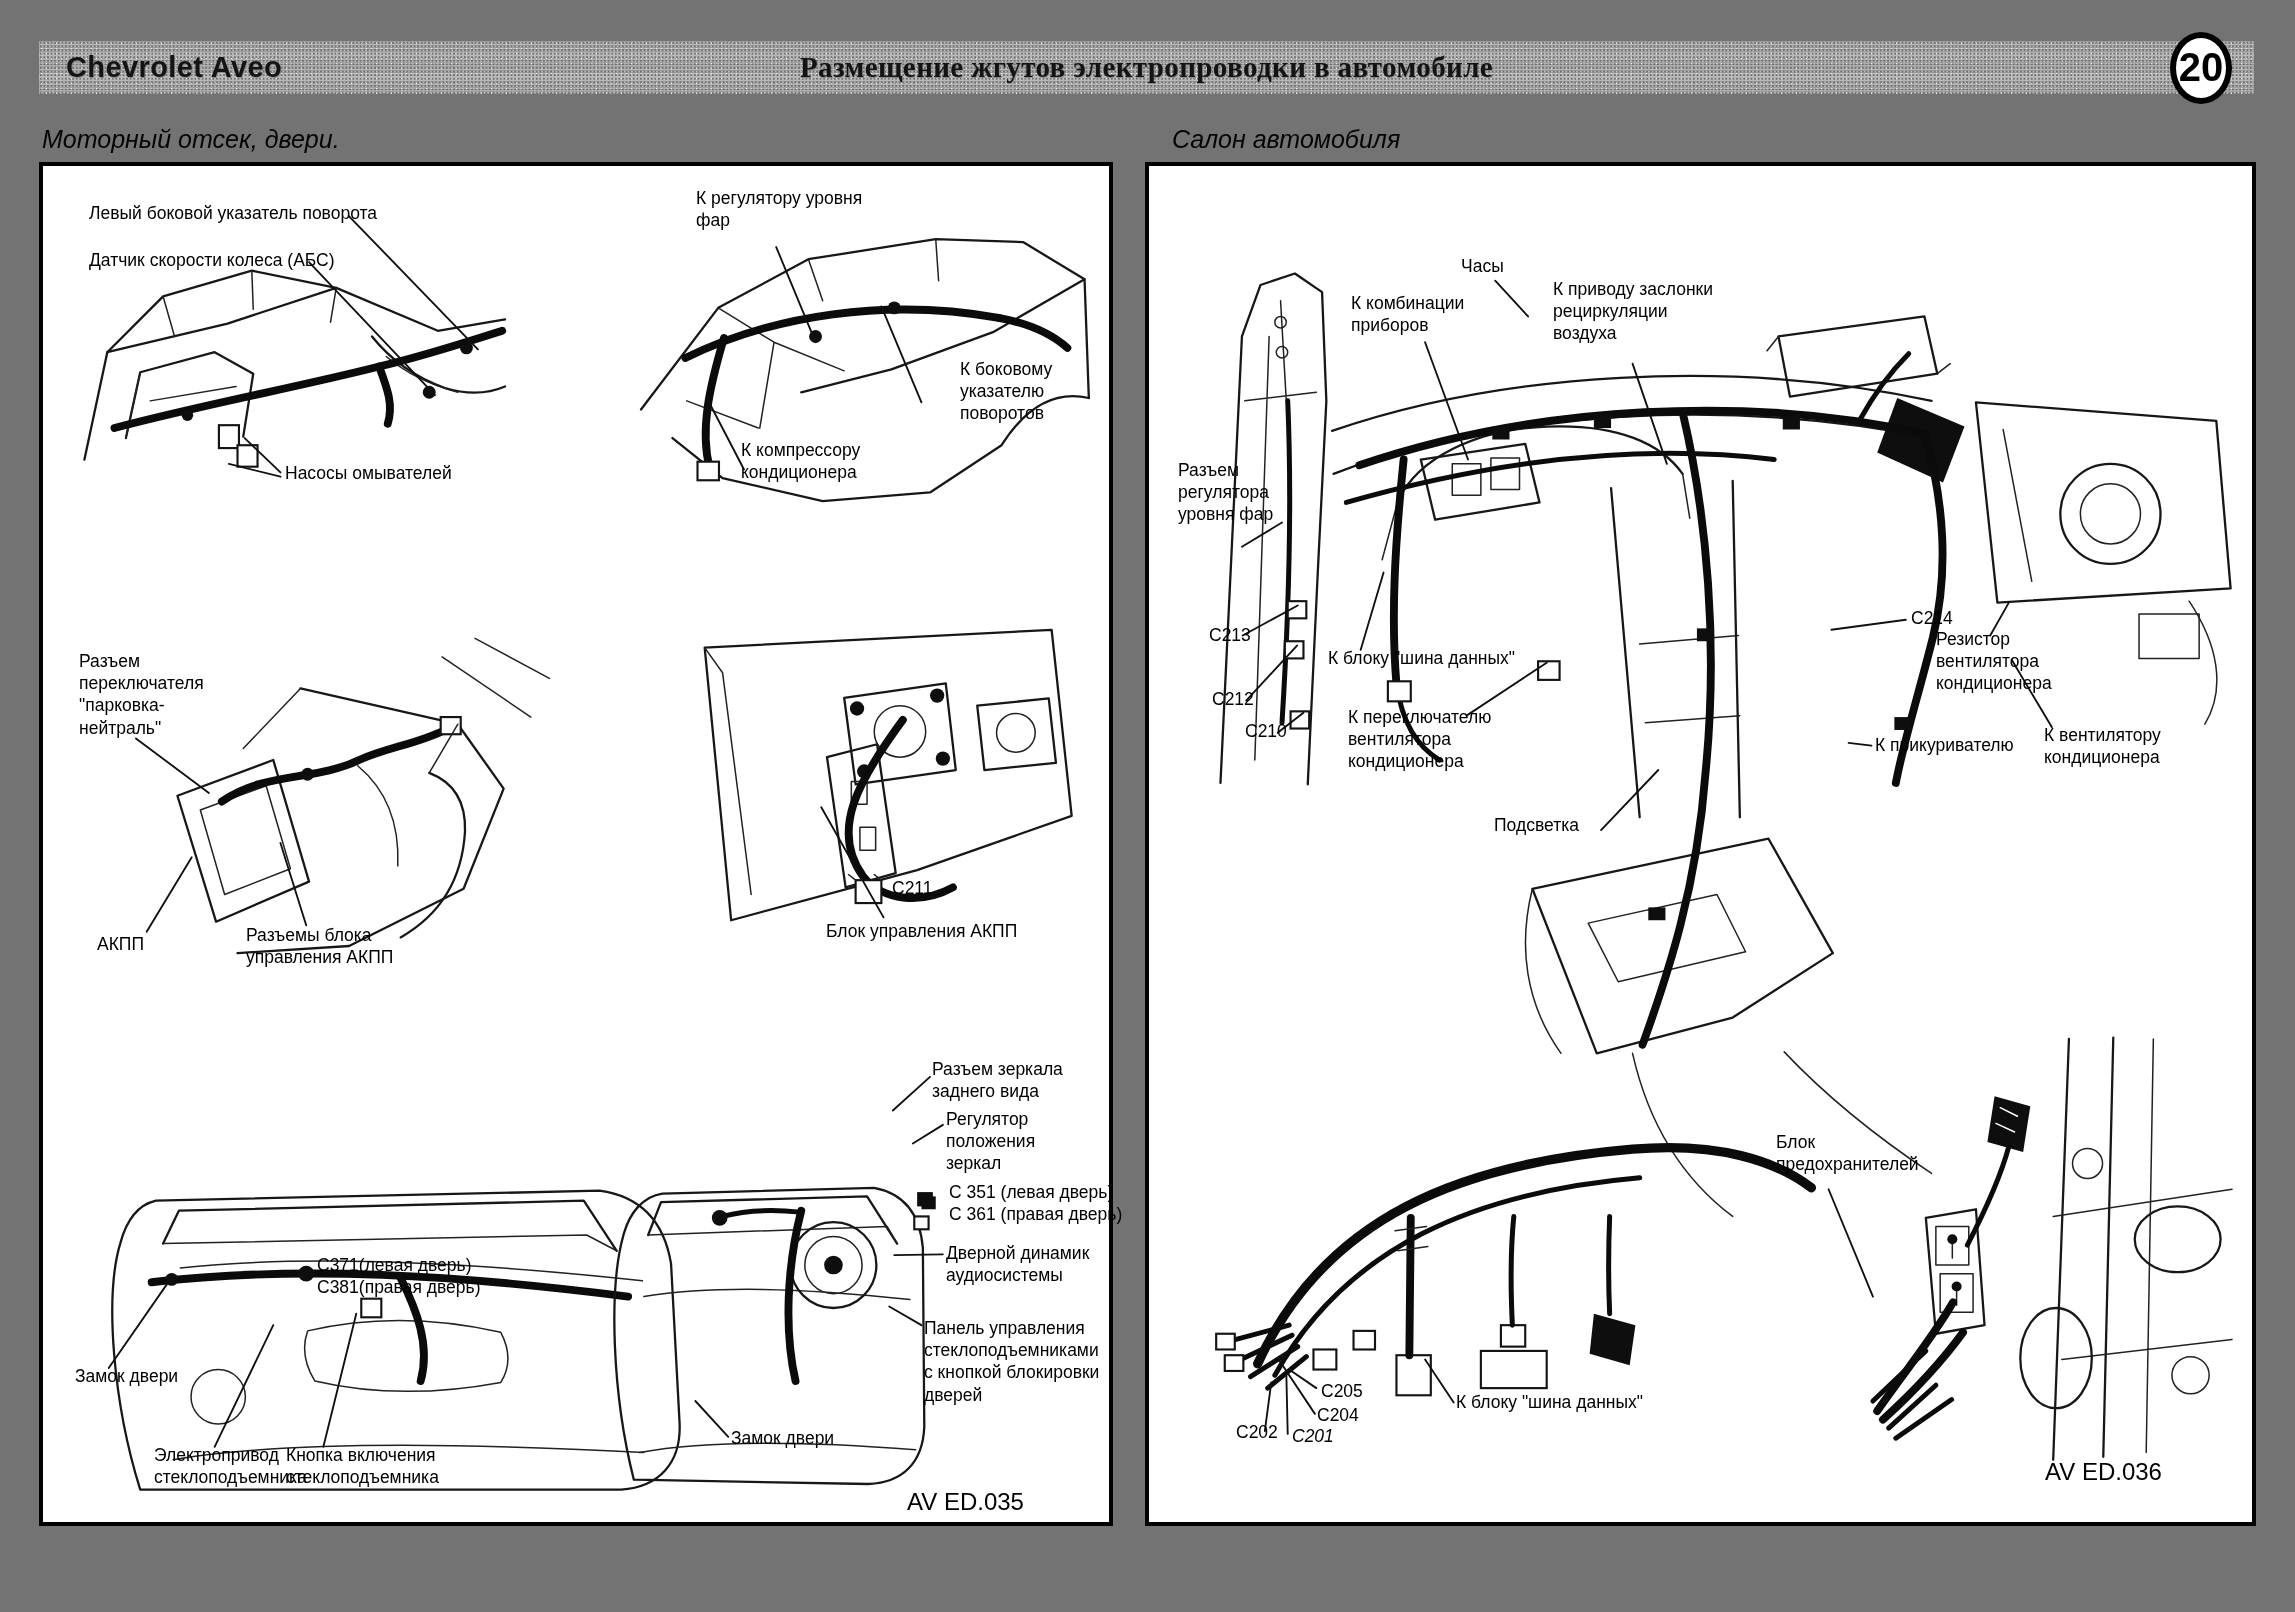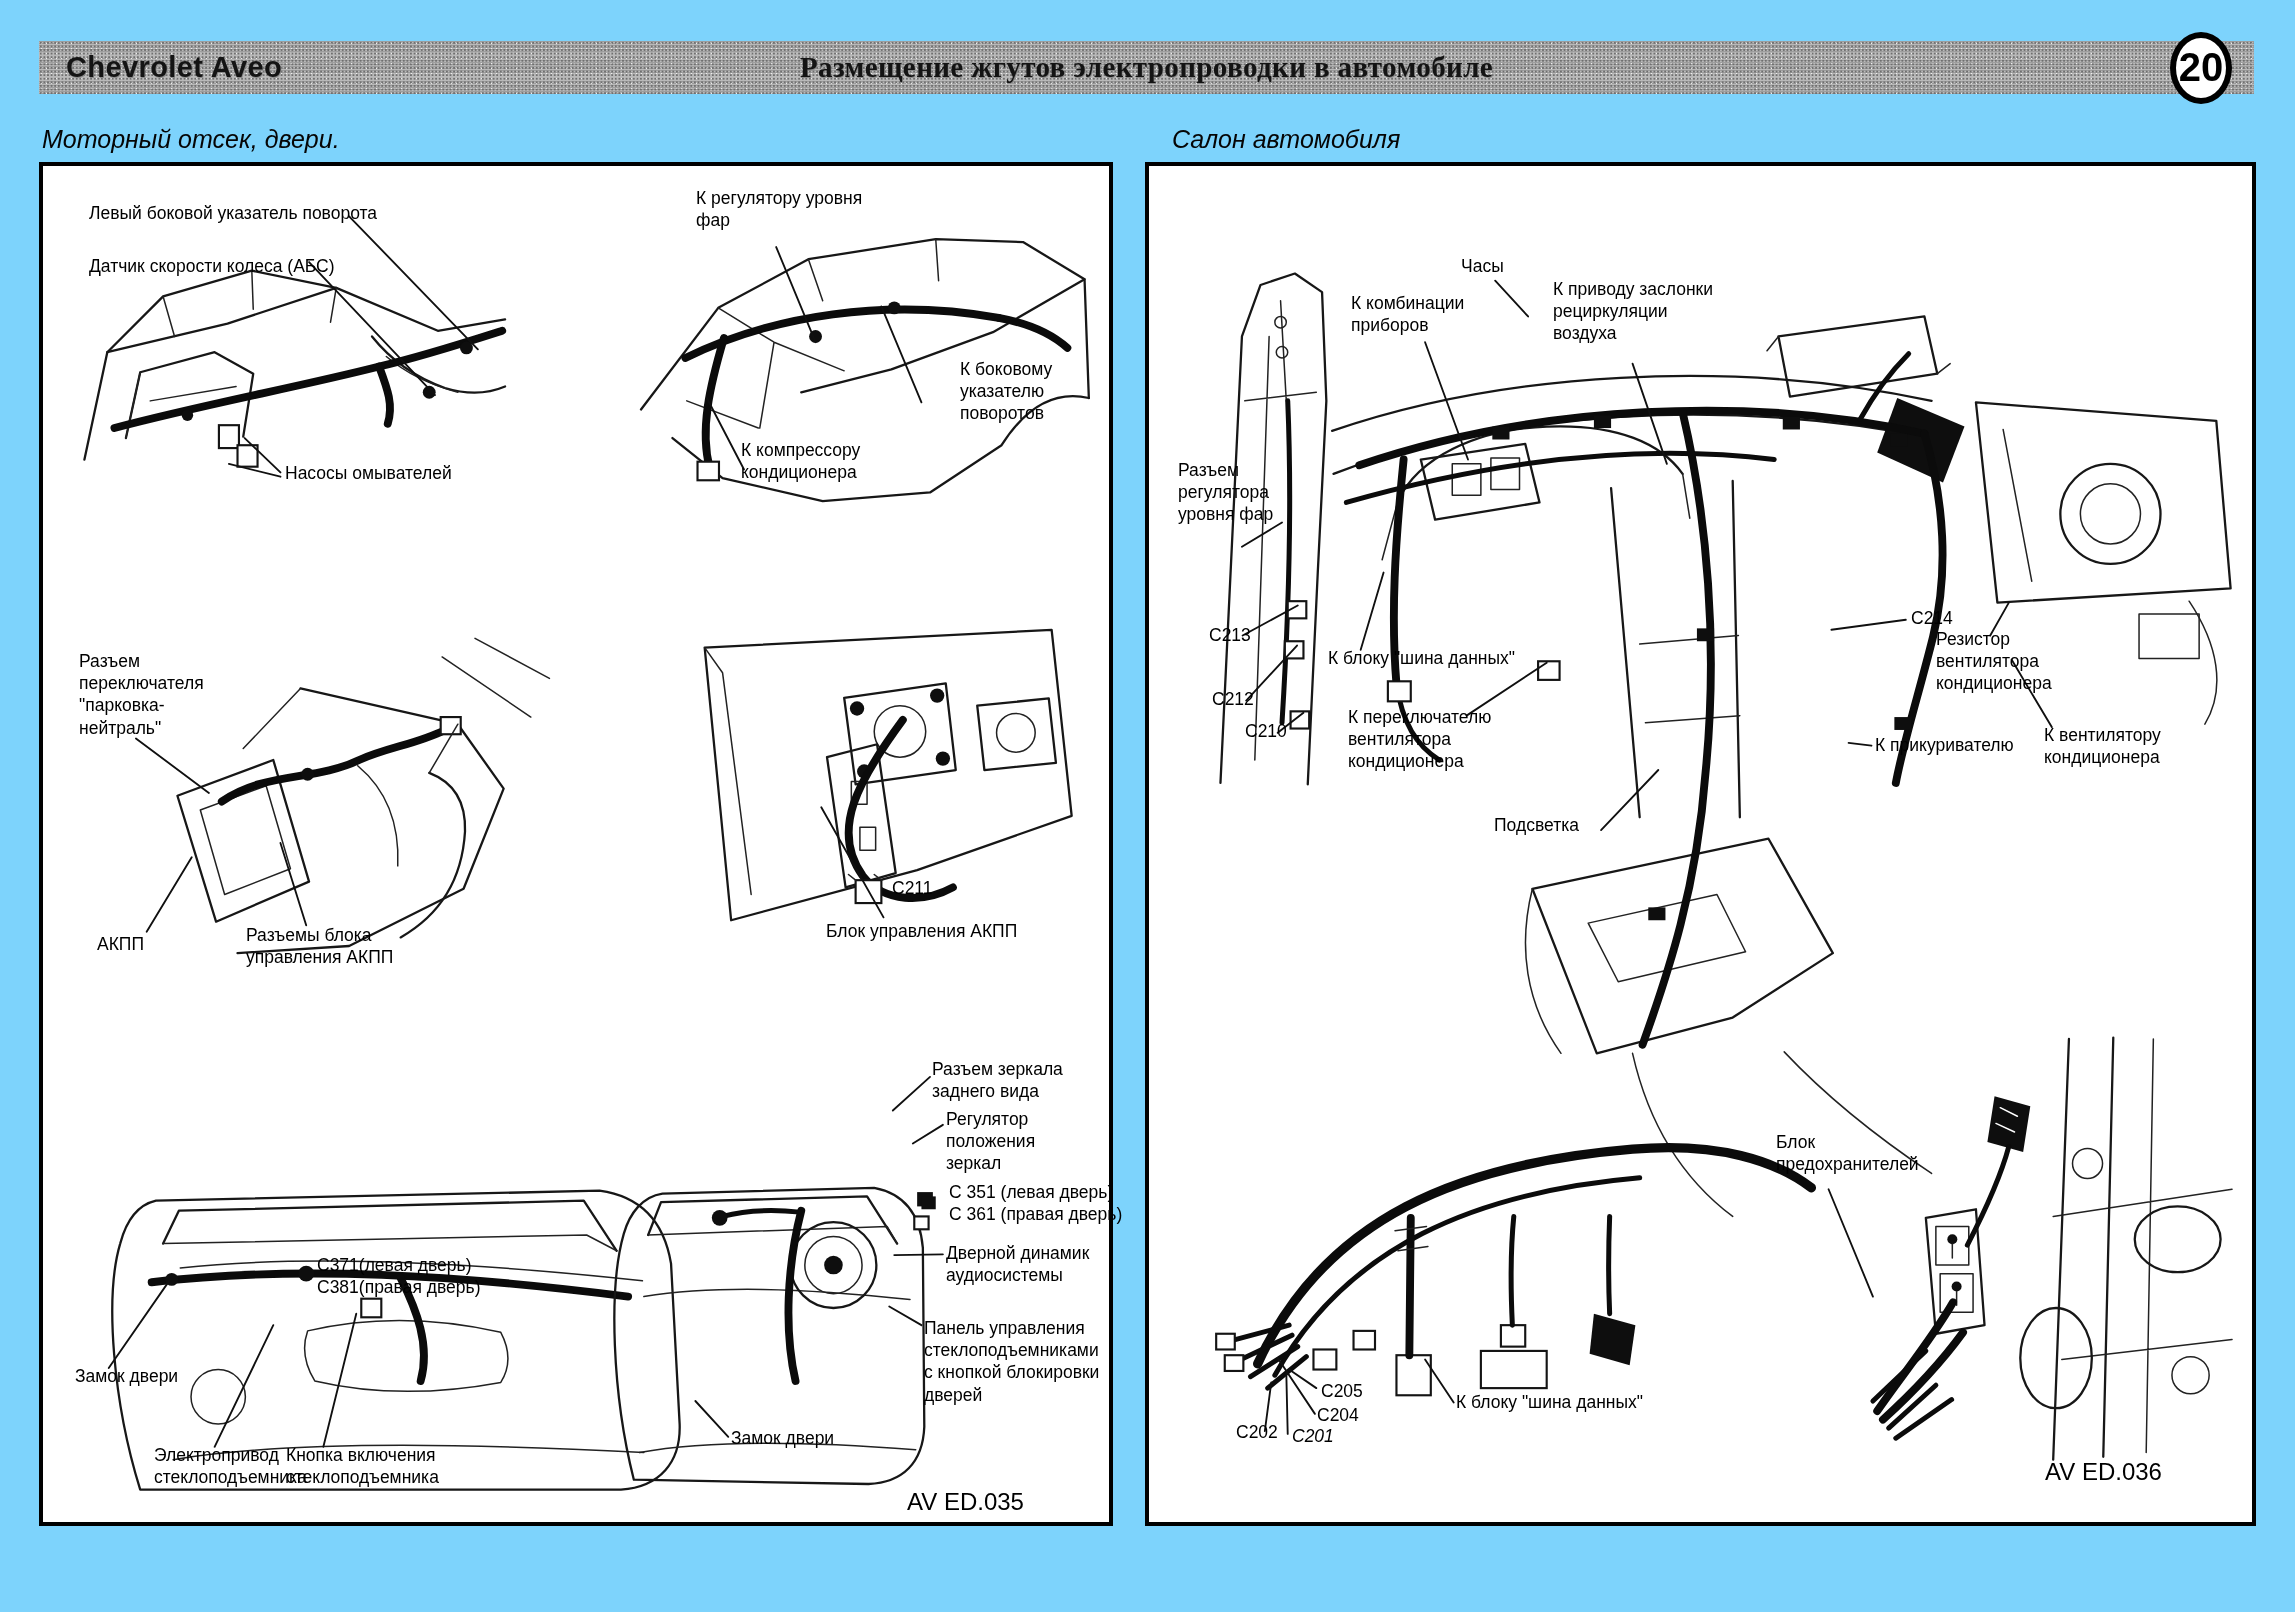--- a/index.html
+++ b/index.html
@@ -1,16 +1,16 @@
 <!DOCTYPE html>
 <html style="font-size:11.4px"><head>
 <meta charset="utf-8">
 <style>
   html,body{margin:0;padding:0;background:#fff;}
-  .page{position:relative;width:2295px;height:1613px;background:#7dd3fc;overflow:hidden;
+  .page{position:relative;width:2295px;height:1613px;background:#737373;overflow:hidden;
         font-family:"Liberation Sans", sans-serif;color:#000;}
   
   .hdr{position:absolute;left:39px;top:41px;width:2215px;height:53px;box-sizing:border-box;
        background-color:#b9b9b9;
        background-image:
          radial-gradient(#6f6f6f 0.9px, transparent 1px),
          radial-gradient(#efefef 0.7px, transparent 0.9px),
          repeating-linear-gradient(180deg, rgba(60,60,60,.22) 0 0.7px, rgba(255,255,255,0) 0.7px 2.1px);
        background-size:3.6px 3.6px, 5px 5px, auto;}
   .hdr-brand{position:absolute;left:27px;top:10px;font-size:29px;font-weight:bold;color:#141414;
@@ -271,21 +271,21 @@
       <path class="leader" d="M2556,1662 L2618,1812"></path>
       <path class="leader" d="M1840,1940 L1802,1914"></path>
       <path class="leader" d="M1838,1976 L1786,1898"></path>
       <path class="leader" d="M1768,2000 L1777,1932"></path>
       <path class="leader" d="M1800,2004 L1798,1918"></path>
       <path class="leader" d="M2032,1960 L1992,1900"></path>
     </g>
   </svg>
 
   <div class="lbl" style="left:89px;top:202px;">Левый боковой указатель поворота</div>
-  <div class="lbl" style="left:89px;top:249px;margin-top:6px;">Датчик скорости колеса (АБС)</div>
+  <div class="lbl" style="left:89px;top:249px;">Датчик скорости колеса (АБС)</div>
   <div class="lbl" style="left:285px;top:462px;">Насосы омывателей</div>
   <div class="lbl" style="left:696px;top:187px;">К регулятору уровня
 фар</div>
   <div class="lbl" style="left:924px;top:358px;margin-left:36px;">К боковому
 указателю
 поворотов</div>
   <div class="lbl" style="left:741px;top:439px;">К компрессору
 кондиционера</div>
   <div class="lbl" style="left:79px;top:650px;">Разъем
 переключателя

